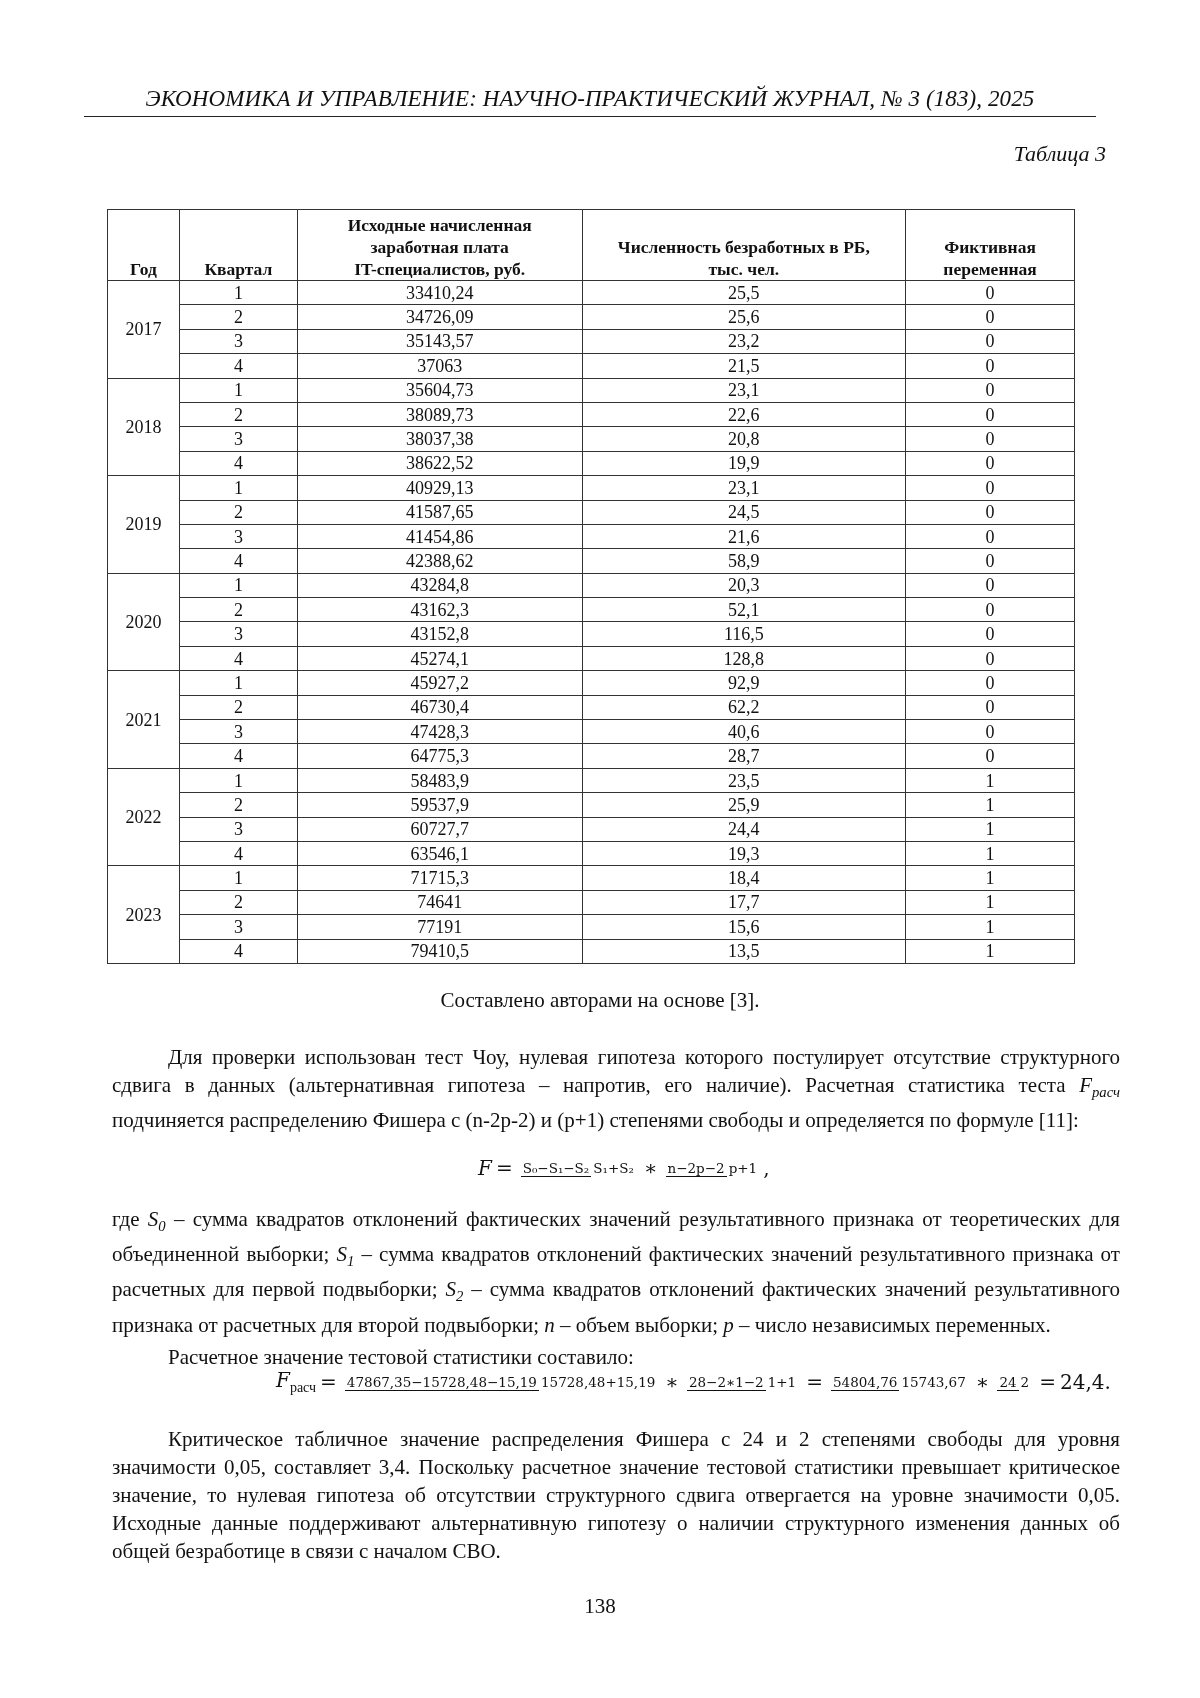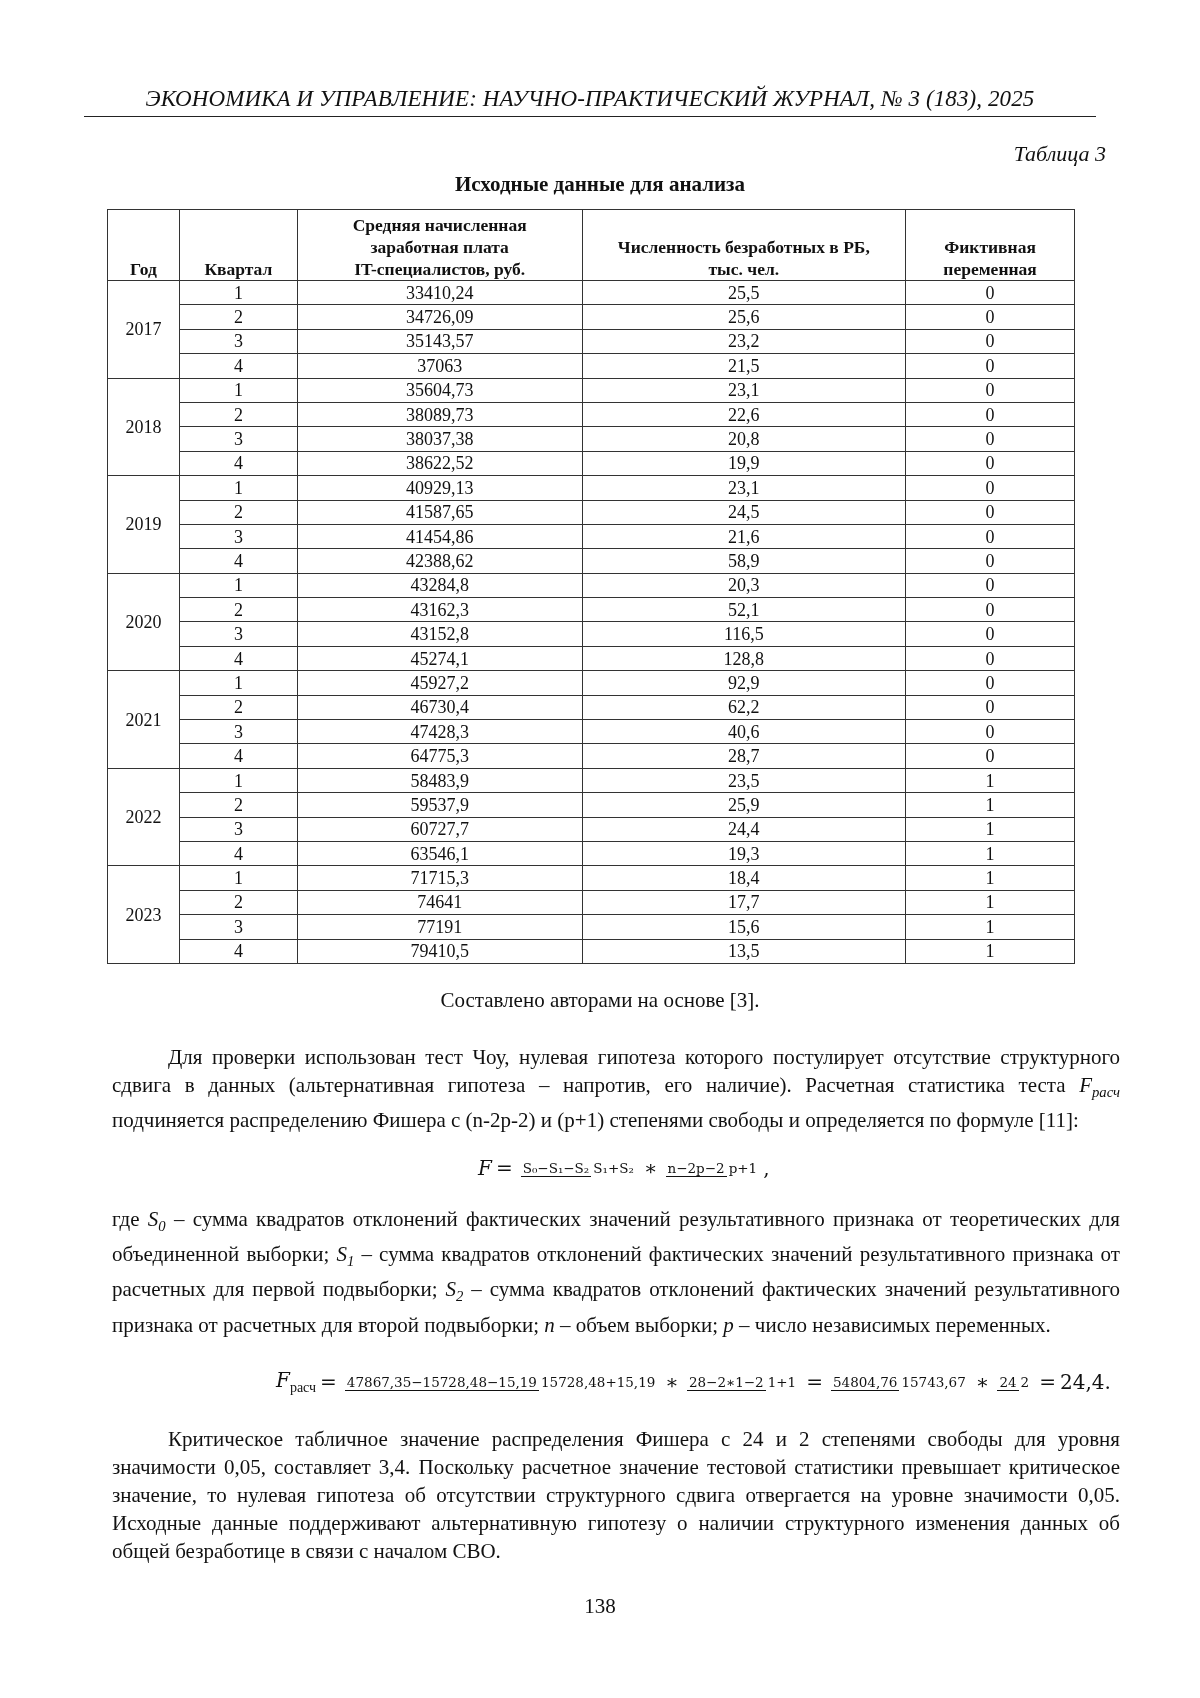--- a/index.html
+++ b/index.html
@@ -28,36 +28,35 @@
 </style>
 </head>
 <body>
 
 <div class="page">
 
   <div class="running-header">ЭКОНОМИКА И УПРАВЛЕНИЕ: НАУЧНО-ПРАКТИЧЕСКИЙ ЖУРНАЛ, № 3 (183), 2025</div>
   <div class="header-rule"></div>
 
   <div class="table-label">Таблица 3</div>
-  <div class="table-title">Исходные данные для анализа</div>
 
   <table class="data">
     <colgroup>
       <col style="width:72px">
       <col style="width:118px">
       <col style="width:285px">
       <col style="width:324px">
       <col style="width:169px">
     </colgroup>
     <thead>
       <tr>
         <th>Год</th>
         <th>Квартал</th>
         <th>
-          <div>Средняя начисленная</div>
+          <div>Исходные начисленная</div>
           <div>заработная плата</div>
           <div>IT-специалистов, руб.</div>
         </th>
         <th>
           <div>Численность безработных в РБ,</div>
           <div>тыс. чел.</div>
         </th>
         <th>
           <div>Фиктивная</div>
           <div>переменная</div>
@@ -257,20 +256,21 @@
     <span class="op">∗</span>
     <span class="frac">
         <span class="num">n−2p−2</span>
         <span class="den">p+1</span>
       </span>
     <span>,</span>
   </div>
 
   <div class="para" style="top:1205px;"><span>где </span><i class="v"><span>S</span><sub>0</sub></i><span> – сумма квадратов отклонений фактических значений результативного признака от теоретических для объединенной выборки; </span><i class="v"><span>S</span><sub>1</sub></i><span> – сумма квадратов отклонений фактических значений результативного признака от расчетных для первой подвыборки; </span><i class="v"><span>S</span><sub>2</sub></i><span> – сумма квадратов отклонений фактических значений результативного признака от расчетных для второй подвыборки; </span><i class="v">n</i><span> – объем выборки; </span><i class="v">p</i><span> – число независимых переменных.</span></div>
 
+  <div class="para" style="top:1343px;"><span class="indent"></span><span>Расчетное значение тестовой статистики составило:</span></div>
 
   <div class="formula" style="left:276px; top:1368px;">
     <span><i class="v">F</i><sub style="font-family:'Liberation Serif',serif;">расч</sub></span>
     <span class="op">=</span>
     <span class="frac">
         <span class="num">47867,35−15728,48−15,19</span>
         <span class="den">15728,48+15,19</span>
       </span>
     <span class="op">∗</span>
     <span class="frac">

